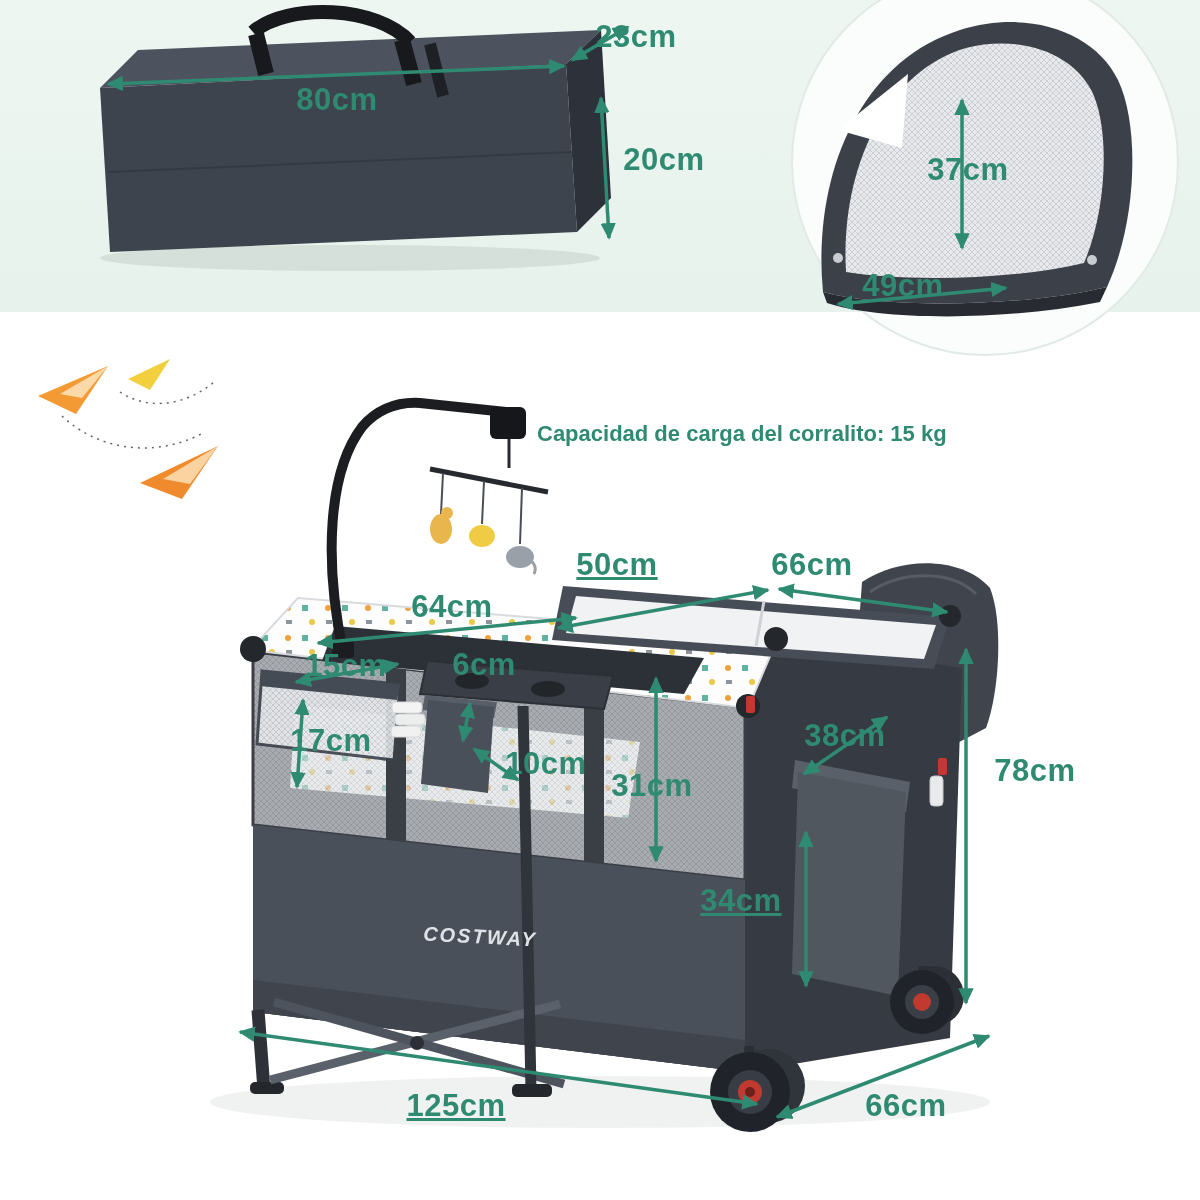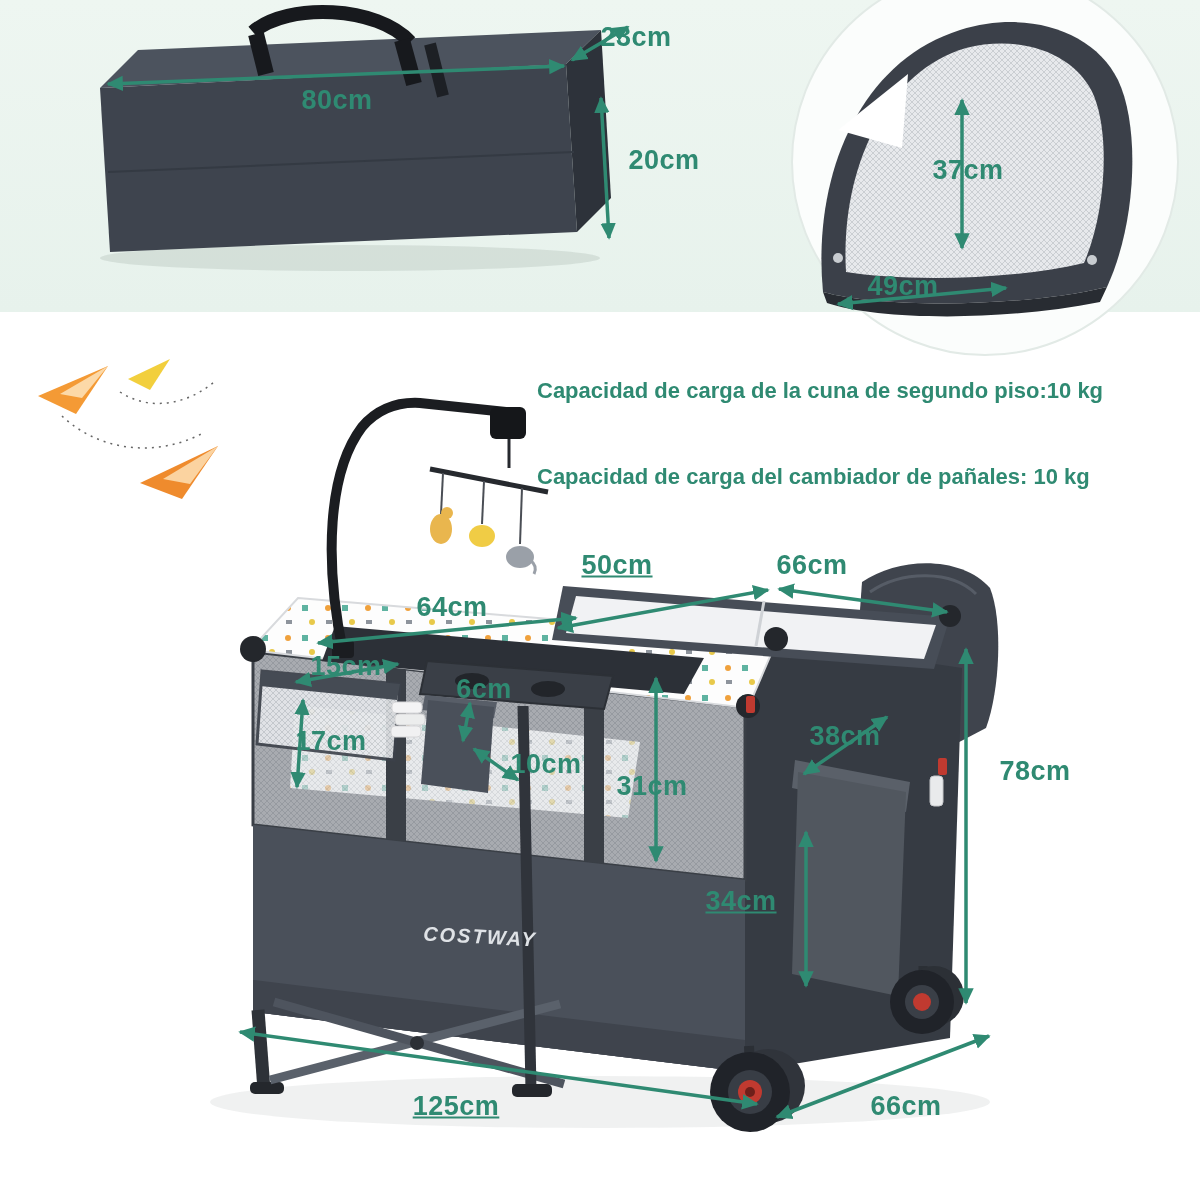--- a/index.html
+++ b/index.html
@@ -2,21 +2,21 @@
 <html><head>
 <meta charset="utf-8">
 <style>
   * { margin:0; padding:0; box-sizing:border-box; }
   body { font-family:"Liberation Sans", sans-serif; background:#ffffff; }
   .scene { position:relative; width:1200px; height:1200px; background:#ffffff; overflow:hidden; }
   .top-bg { position:absolute; top:0; left:0; width:100%; height:312px;
             background:linear-gradient(#eef6f1,#e7f2ec); }
   svg.art { position:absolute; top:0; left:0; }
   .dim { position:absolute; transform:translate(-50%,-50%); color:#2F8A72;
-         font-weight:700; font-size:27px; white-space:nowrap; letter-spacing:.5px;text-align:center; }
+         font-weight:700; font-size:31px; white-space:nowrap; letter-spacing:.5px;text-align:center; }
   .cap { position:absolute; left:537px; transform:translateY(-50%); color:#2F8A72;
          font-weight:700; font-size:22px; white-space:nowrap; }
   .brand { position:absolute; transform:translate(-50%,-50%) rotate(3deg);
            color:#dfe2e6; font-weight:700; font-style:italic; font-size:20px;
            letter-spacing:2px; }
 </style>
 </head>
 <body>
 
 <div class="scene">
@@ -172,28 +172,27 @@
       <line x1="777" y1="1117" x2="989" y2="1036" marker-start="url(#arr)" marker-end="url(#arr)"></line>
     </g>
   </svg>
 
   <div class="dim" style="left:337px; top:100px;">80cm</div>
   <div class="dim" style="left:636px; top:37px;">23cm</div>
   <div class="dim" style="left:648px; top:160px;margin-left:16px;">20cm</div>
   <div class="dim" style="left:968px; top:170px;">37cm</div>
   <div class="dim" style="left:903px; top:286px;">49cm</div>
 
-  <div class="cap" style="top:391px;">Capacidad de carga de la cuna de segundo piso:10 kg</div>
-  <div class="cap" style="top:477px;">Capacidad de carga del cambiador de pañales: 10 kg</div>
+  <div class="cap" style="top:434px;">Capacidad de carga del corralito: 15 kg</div>
 
   <div class="dim" style="left:617px; top:565px;text-decoration:underline;">50cm</div>
   <div class="dim" style="left:812px; top:565px;">66cm</div>
   <div class="dim" style="left:452px; top:607px;">64cm</div>
   <div class="dim" style="left:346px; top:666px;">15cm</div>
-  <div class="dim" style="left:484px; top:689px;">6cm</div>
+  <div class="dim" style="left:484px; top:665px;">6cm</div>
   <div class="dim" style="left:331px; top:741px;">17cm</div>
   <div class="dim" style="left:546px; top:764px;">10cm</div>
   <div class="dim" style="left:652px; top:786px;">31cm</div>
   <div class="dim" style="left:845px; top:736px;">38cm</div>
   <div class="dim" style="left:1035px; top:771px;">78cm</div>
   <div class="dim" style="left:741px; top:901px;text-decoration:underline;">34cm</div>
   <div class="dim" style="left:456px; top:1106px;text-decoration:underline;">125cm</div>
   <div class="dim" style="left:906px; top:1106px;">66cm</div>
 
   <div class="brand" style="left:480px; top:937px;">COSTWAY</div>

